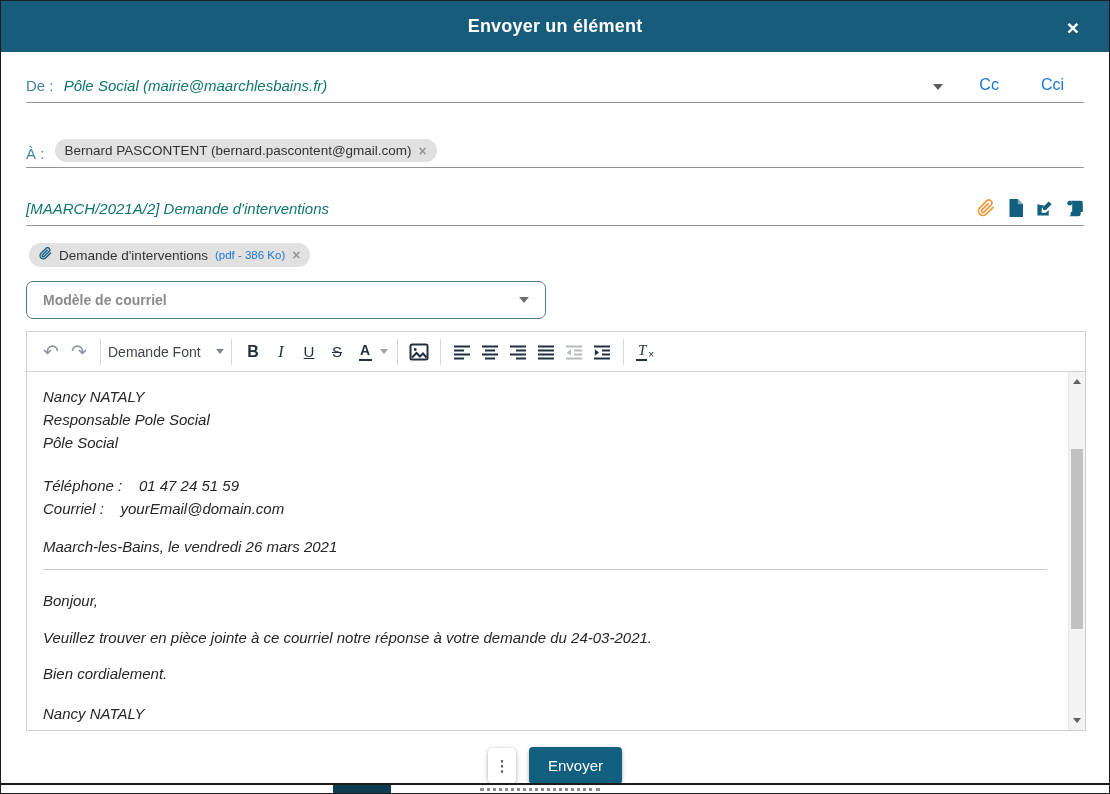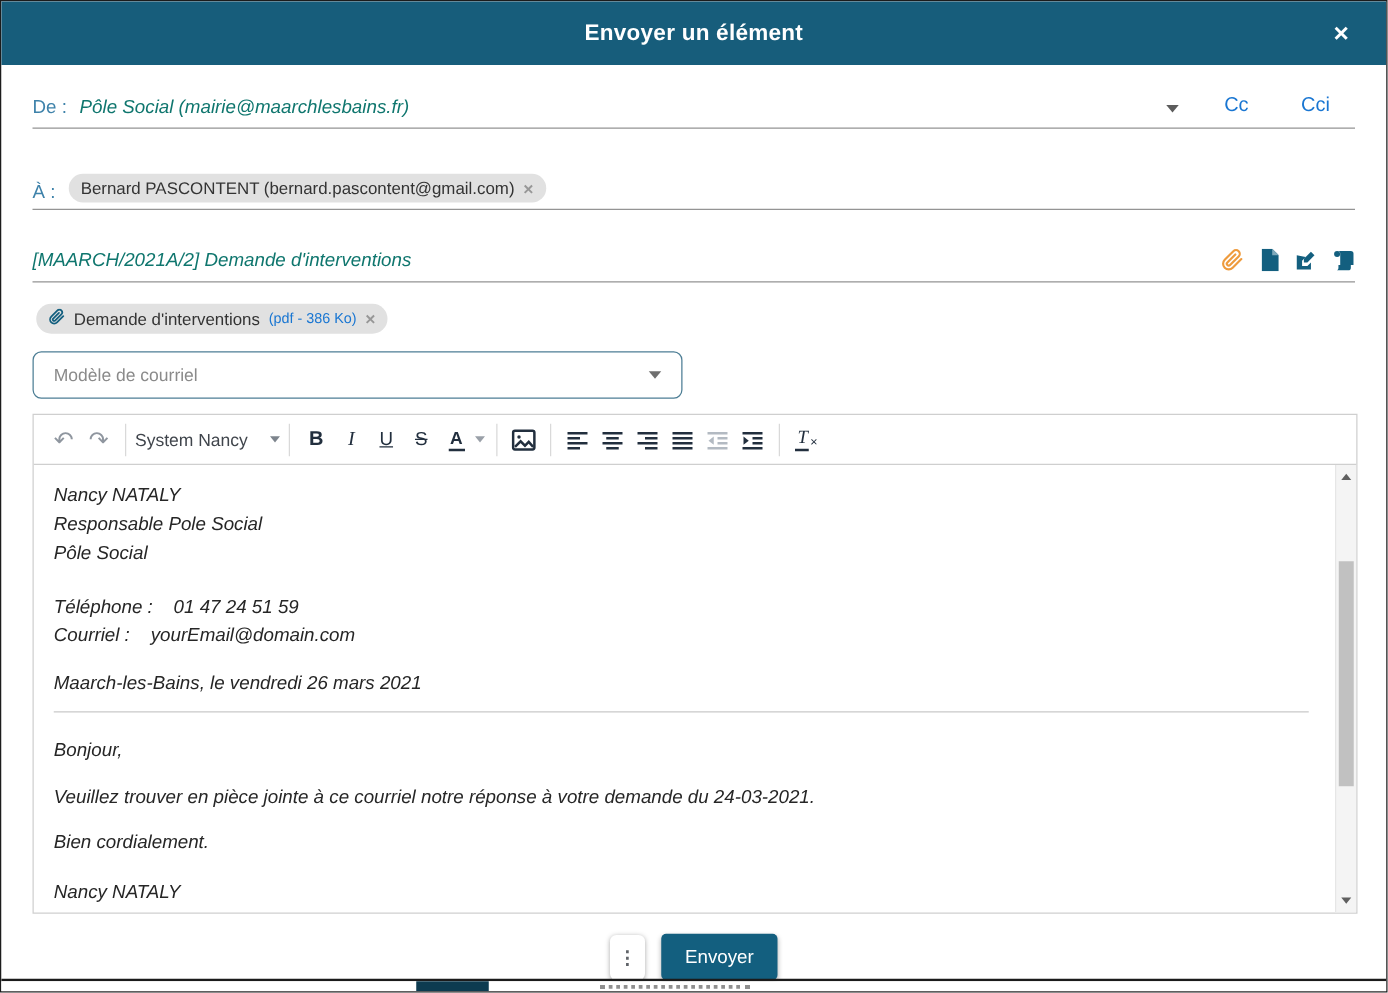--- a/index.html
+++ b/index.html
@@ -29,21 +29,21 @@
   .chip-x { color:#979797; font-weight:bold; font-size:14px; line-height:1; cursor:pointer; }
   .chip-meta { color:#1976d2; font-size:11.5px; }
 
   
   .subject-icons { display:flex; align-items:center; gap:13px; }
   .subject-icons svg { display:block; cursor:pointer; }
 
   .attachment-row { margin:16px 25px 0 28px; height:26px; display:flex; align-items:center; }
 
   
-  .template-select { margin:13px 25px 0; width:520px; height:38px; border:1px solid #4d7e95; border-radius:7px; display:flex; align-items:center; justify-content:space-between; padding:0 16px; cursor:pointer; }
+  .template-select { margin:13px 25px 0; width:520px; height:38px; border:1px solid #4d7e95; border-radius:7px; display:flex; align-items:center; justify-content:space-between; padding:0 16px; cursor:pointer;font-weight:bold; }
   .template-placeholder { color:#8a8a8a; font-size:14px; }
   .select-arrow { width:0; height:0; border-left:5px solid transparent; border-right:5px solid transparent; border-top:6px solid #6f6f6f; }
 
   
   .editor { margin:12px 25px 0; width:1060px; height:400px; border:1px solid #cfcfcf; display:flex; flex-direction:column; background:#fff; }
   .toolbar { height:40px; border-bottom:1px solid #cfcfcf; display:flex; align-items:center; padding:0 10px; flex-shrink:0; }
   .sep { width:1px; height:26px; background:#d9d9d9; margin:0 7px; }
   .tb-btn { min-width:28px; height:28px; display:flex; align-items:center; justify-content:center; color:#222f3e; cursor:pointer; border-radius:3px; }
   .tb-undo,.tb-redo { color:#8f969f; font-size:19px; }
   .tb-select { display:flex; align-items:center; color:#40454c; font-size:14px; cursor:pointer; height:28px; }
@@ -160,21 +160,21 @@
     <span class="template-placeholder">Modèle de courriel</span>
     <span class="select-arrow"></span>
   </div>
 
   <div class="editor">
     <div class="toolbar">
       <span class="tb-btn tb-undo">↶</span>
       <span class="tb-btn tb-redo">↷</span>
       <span class="sep"></span>
       <span class="tb-select sel-font">
-        <span>System Nancy</span>
+        <span>Demande Font</span>
         <span class="chev"></span>
       </span>
       <span class="sep"></span>
       <span class="tb-btn b-bold">B</span>
       <span class="tb-btn b-italic">I</span>
       <span class="tb-btn b-under">U</span>
       <span class="tb-btn b-strike">S</span>
       <span class="tb-btn b-color">
         <span>A</span>
         <span class="bar"></span>

